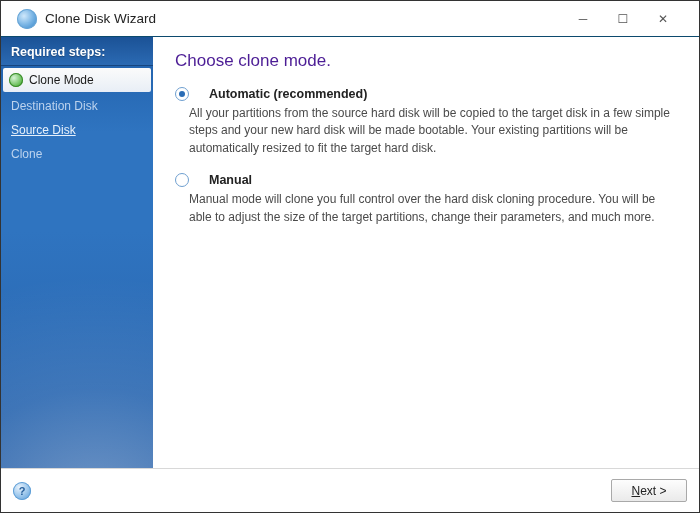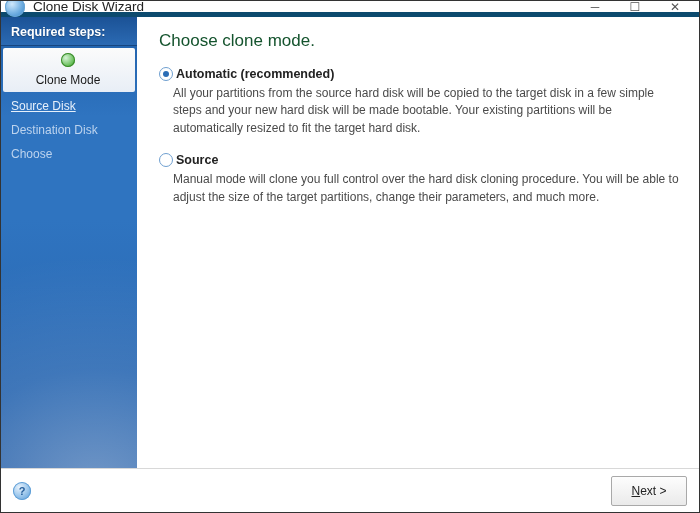--- a/index.html
+++ b/index.html
@@ -1,57 +1,57 @@
 <!DOCTYPE html>
 <html><head>
 <meta charset="utf-8">
 <style>
 * { margin: 0; padding: 0; box-sizing: border-box; font-family: "Segoe UI", Tahoma, sans-serif; }
 html, body { width: 700px; height: 513px; overflow: hidden; }
 body { border: 1px solid #333; background: #fff; display: flex; flex-direction: column; }
 
 
-.titlebar { height: 16px; display: flex; align-items: center; padding: 0 4px; background: #fff; border-bottom: 5px solid #0c4a6e; }
+.titlebar { height: 36px; display: flex; align-items: center; padding: 0 16px; background: #fff; border-bottom: 1px solid #0c4a6e; }
 .titlebar .app-icon { width: 20px; height: 20px; border-radius: 50%; background: radial-gradient(circle at 35% 35%, #cfe8fb 0%, #7fb8e6 45%, #2a7fc7 100%); margin-right: 8px; box-shadow: 0 0 0 1px #6aa6d6 inset; }
 .titlebar .title { font-size: 13.5px; color: #222; flex: 1; }
 .winctrls { display: flex; height: 100%; }
 .winctrls div { width: 40px; display: flex; align-items: center; justify-content: center; font-size: 12px; color: #555; cursor: default; }
 
 
 .body { flex: 1; display: flex; min-height: 0; }
 
 
-.sidebar { width: 136px; color: #fff; display: flex; flex-direction: column;
+.sidebar { width: 152px; color: #fff; display: flex; flex-direction: column;
   background: radial-gradient(520px 420px at 95px 470px, rgba(255,255,255,0.35) 0%, rgba(255,255,255,0.1) 28%, rgba(255,255,255,0) 55%),
               linear-gradient(180deg, #1f5ea8 0%, #2f74c0 22%, #2f74c0 45%, #2761aa 100%);
   position: relative;
 }
 .sidebar-header { font-size: 12.5px; font-weight: bold; padding: 8px 10px 6px; background: linear-gradient(180deg,#1b5296,#2b6ab3); border-bottom: 1px solid rgba(0,0,0,0.15); text-shadow: 0 1px 1px rgba(0,0,0,0.3); }
 .step { display: flex; align-items: center; font-size: 12px; padding: 5px 8px 5px 10px; gap: 6px; }
-.step.active { background: linear-gradient(180deg,#fbfbfb 0%, #e8eef6 100%); color: #1a1a1a; border-radius: 2px; margin: 2px 2px; padding-left: 6px; flex-direction: column; }
+.step.active { background: linear-gradient(180deg,#fbfbfb 0%, #e8eef6 100%); color: #1a1a1a; border-radius: 2px; margin: 2px 2px; padding-left: 6px; }
 .step.active .step-icon { width: 14px; height: 14px; background: radial-gradient(circle at 35% 35%, #d6f3d6, #5ab84a 70%, #2c7a1e); border-radius: 50%; box-shadow: 0 0 0 1px #3a8a2a inset; }
 .step.link { color: #e6f0fb; text-decoration: underline; cursor: pointer; }
 .step.dim { color: #bcd3ee; }
 .sidebar-footer { margin-top: auto; font-size: 11px; color: #bcd3ee; padding: 8px 10px; opacity: 0.65; }
 
 
 .content { flex: 1; padding: 14px 20px 10px 22px; color: #333; overflow: auto; }
-.page-title { font-size: 17px; color: #14532d; margin-bottom: 16px; font-weight: 400; }
+.page-title { font-size: 17px; color: #4c1d95; margin-bottom: 16px; font-weight: 400; }
 .option { margin-bottom: 16px; }
-.option-head { display: flex; gap: 3px; margin-bottom: 4px; }
+.option-head { display: flex; gap: 20px; margin-bottom: 4px; }
 .radio { width: 14px; height: 14px; border: 1px solid #6f9fd0; border-radius: 50%; display: inline-flex; align-items: center; justify-content: center; background: #fff; cursor: pointer; flex-shrink: 0; }
 .radio.selected::after { content: ""; width: 6px; height: 6px; background: #2a6db6; border-radius: 50%; }
 .option-label { font-size: 12.5px; font-weight: bold; color: #222; cursor: pointer; }
 .option-desc { font-size: 12px; color: #4a4a4a; line-height: 1.45; margin-left: 14px; max-width: 510px; }
 
 
 .footer { height: 44px; border-top: 1px solid #d8d8d8; display: flex; align-items: center; padding: 0 12px; gap: 8px; background: #fff; }
 .footer .help-icon { width: 18px; height: 18px; border-radius: 50%; background: radial-gradient(circle at 35% 30%, #e7f2fc, #9cc7ec 50%, #4f94d4); box-shadow: 0 0 0 1px #5e9ed6 inset; margin-right: auto; position: relative; cursor: pointer; }
 .footer .help-icon::after { content: "?"; position: absolute; inset: 0; display: flex; align-items: center; justify-content: center; font-size: 11px; color: #255e9c; font-weight: bold; }
-.btn { min-width: 76px; height: 30px; font-size: 12px; background: linear-gradient(180deg,#fdfdfd,#eaeaea); border: 1px solid #a9a9a9; border-radius: 2px; cursor: pointer; padding: 0 10px; color: #222; }
+.btn { min-width: 76px; height: 23px; font-size: 12px; background: linear-gradient(180deg,#fdfdfd,#eaeaea); border: 1px solid #a9a9a9; border-radius: 2px; cursor: pointer; padding: 0 10px; color: #222; }
 .btn .accel { text-decoration: underline; }
 </style>
 </head>
 <body>
 
 <div class="titlebar">
   <div class="app-icon"></div>
   <div class="title">Clone Disk Wizard</div>
   <div class="winctrls">
     <div>─</div>
@@ -60,47 +60,47 @@
   </div>
 </div>
 
 <div class="body">
   <div class="sidebar">
     <div class="sidebar-header">Required steps:</div>
     <div class="step active">
       <span class="step-icon"></span>
       <span>Clone Mode</span>
     </div>
+    <div class="step dim">
+      <span>Destination Disk</span>
+    </div>
     <div class="step link">
       <span>Source Disk</span>
     </div>
     <div class="step dim">
-      <span>Destination Disk</span>
-    </div>
-    <div class="step dim">
-      <span>Choose</span>
+      <span>Clone</span>
     </div>
     <div class="sidebar-footer"></div>
   </div>
 
   <div class="content">
     <div class="page-title">Choose clone mode.</div>
 
     <div class="option">
       <div class="option-head">
         <span class="radio selected"></span>
         <span class="option-label">Automatic (recommended)</span>
       </div>
       <div class="option-desc">All your partitions from the source hard disk will be copied to the target disk in a few simple steps and your new hard disk will be made bootable. Your existing partitions will be automatically resized to fit the target hard disk.</div>
     </div>
 
     <div class="option">
       <div class="option-head">
         <span class="radio"></span>
-        <span class="option-label">Source</span>
+        <span class="option-label">Manual</span>
       </div>
       <div class="option-desc">Manual mode will clone you full control over the hard disk cloning procedure. You will be able to adjust the size of the target partitions, change their parameters, and much more.</div>
     </div>
   </div>
 </div>
 
 <div class="footer">
   <div class="help-icon"></div>
   <button class="btn"><span class="accel">N</span>ext &gt;</button>
 </div>

